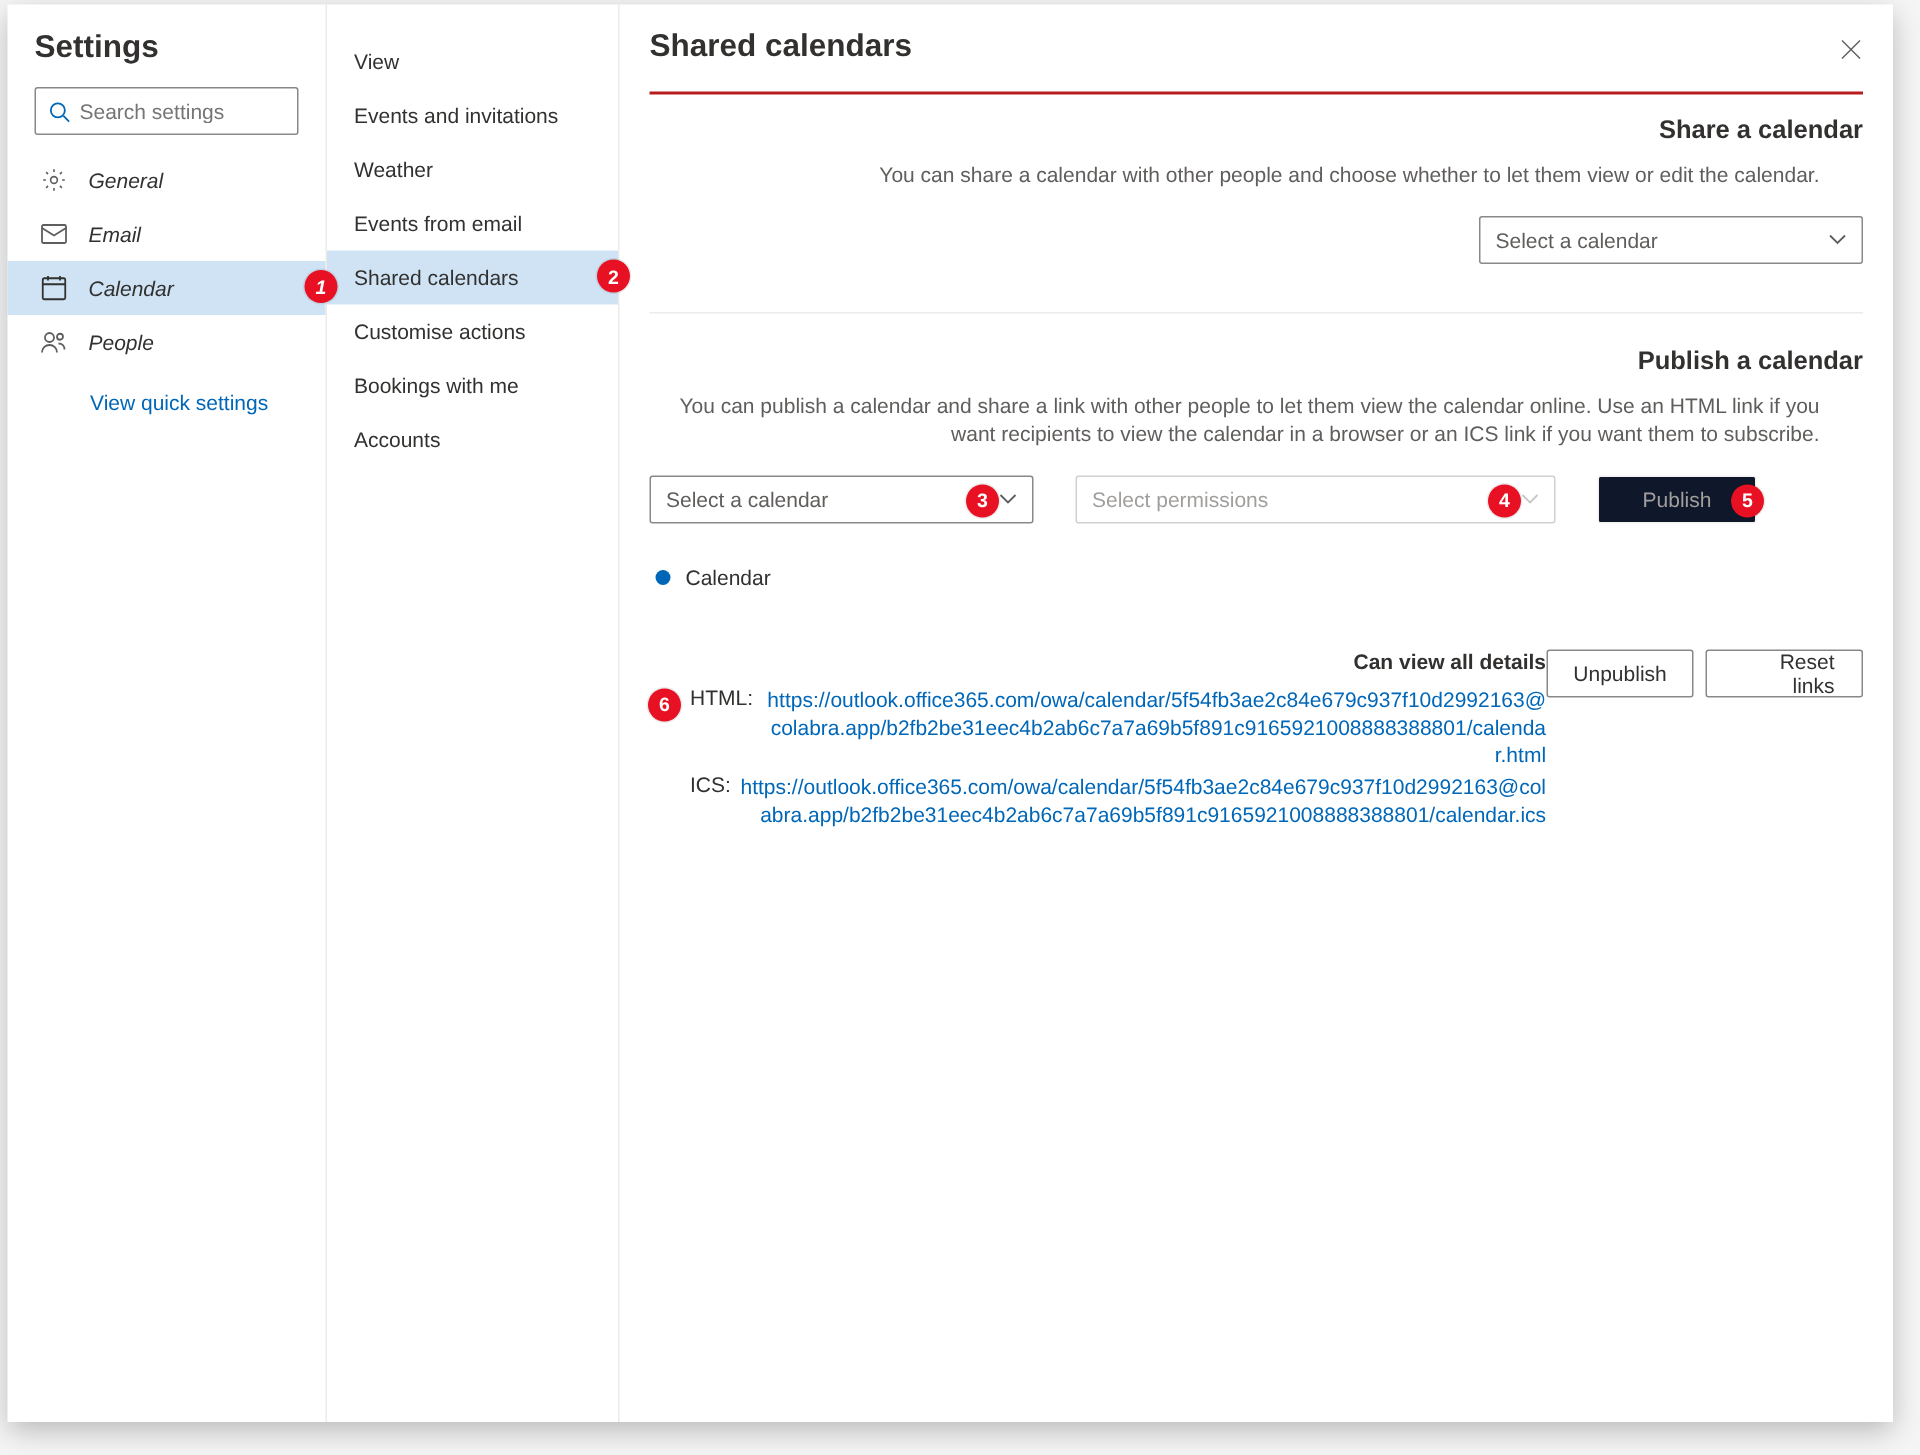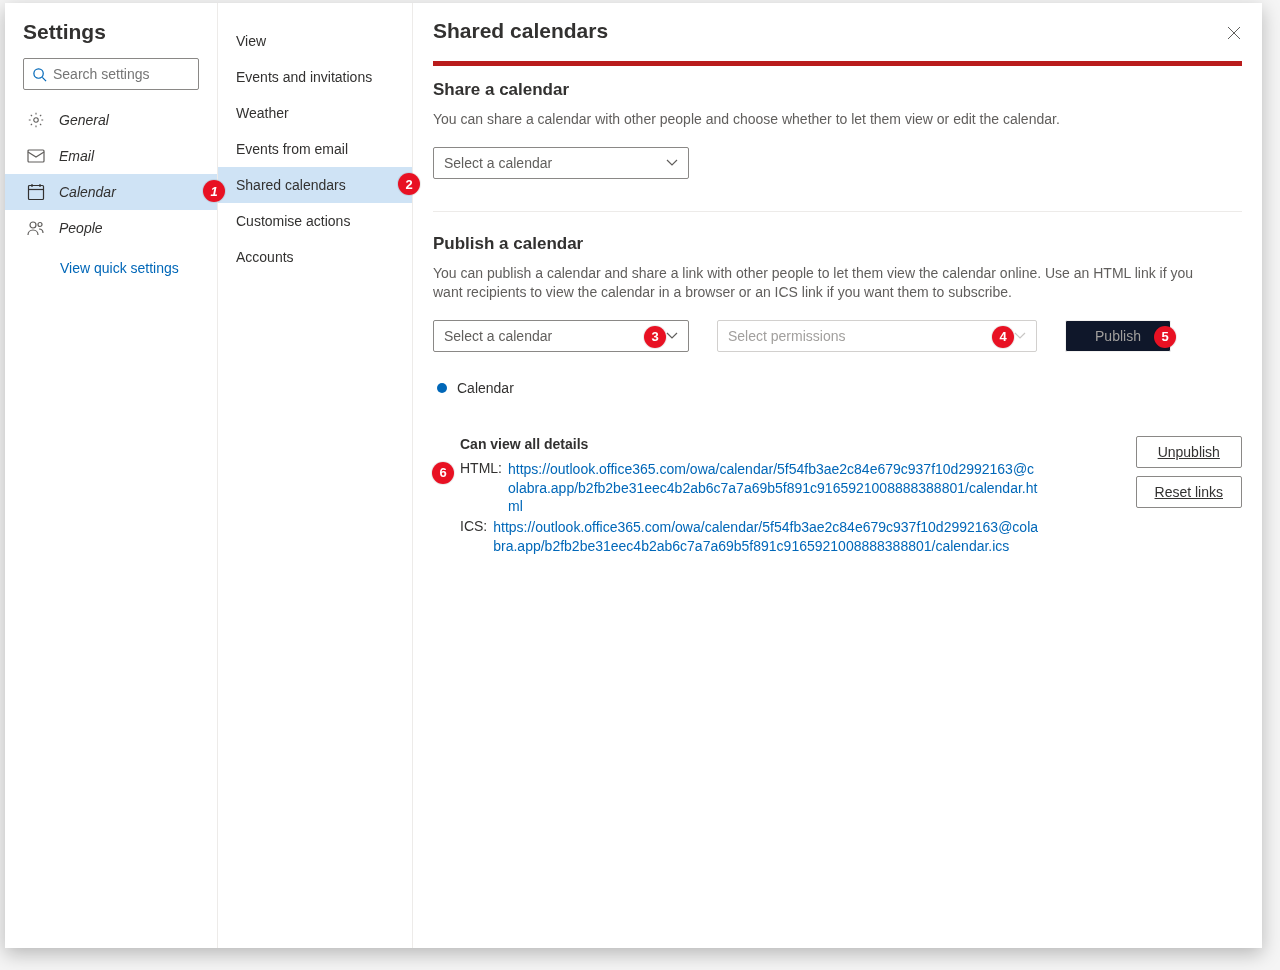--- a/index.html
+++ b/index.html
@@ -117,22 +117,23 @@
     right: 12px;
     width: 32px;
     height: 32px;
     display: flex;
     align-items: center;
     justify-content: center;
     cursor: pointer;
     color: #605e5c;
   }
   .content-body {
-    border-top: 5px solid #b91c1c;
+    border-top: 2px solid #b91c1c;
     padding-top: 14px;
+    text-align: right;
   }
   .section-title {
     font-size: 17px;
     font-weight: 600;
     margin-bottom: 10px;
   }
   .section-desc {
     color: #605e5c;
     font-size: 14px;
     margin-bottom: 18px;
@@ -233,23 +234,22 @@
     line-height: 1.35;
   }
   .cal-row {
     display: flex;
     align-items: flex-start;
     margin-top: 40px;
   }
   .cal-actions {
     margin-left: auto;
     display: flex;
-    flex-direction: column;
+    flex-direction: row;
     gap: 8px;
-    text-decoration: underline;
   }
   
   .anno {
     position: absolute;
     width: 22px;
     height: 22px;
     border-radius: 50%;
     background: #e81123;
     color: #fff;
     font-weight: 700;
@@ -329,20 +329,21 @@
   <div class="col-subnav">
     <div class="subnav-item">View</div>
     <div class="subnav-item">Events and invitations</div>
     <div class="subnav-item">Weather</div>
     <div class="subnav-item">Events from email</div>
     <div class="subnav-item selected">
       <span>Shared calendars</span>
       <div class="anno" style="right:-8px;top:6px">2</div>
     </div>
     <div class="subnav-item">Customise actions</div>
+    <div class="subnav-item">Bookings with me</div>
     <div class="subnav-item">Accounts</div>
   </div>
 
   <div class="col-main">
     <div class="main-title">Shared calendars</div>
     <div class="close-btn">
       <span>
         <svg width="14" height="14" viewBox="0 0 14 14" stroke="#605e5c" stroke-width="1">
           <line x1="1" y1="1" x2="13" y2="13"></line>
             <line x1="13" y1="1" x2="1" y2="13"></line>

